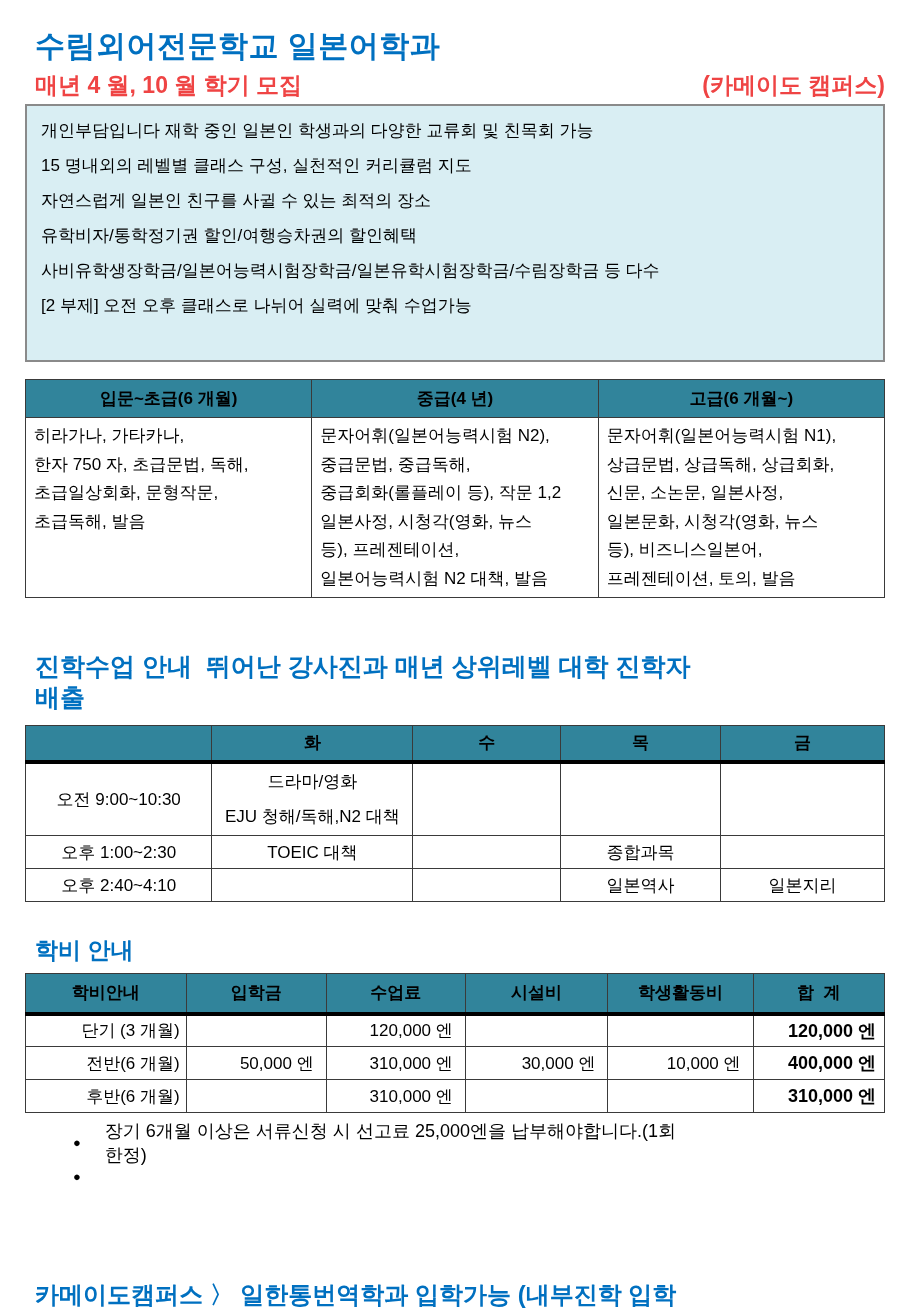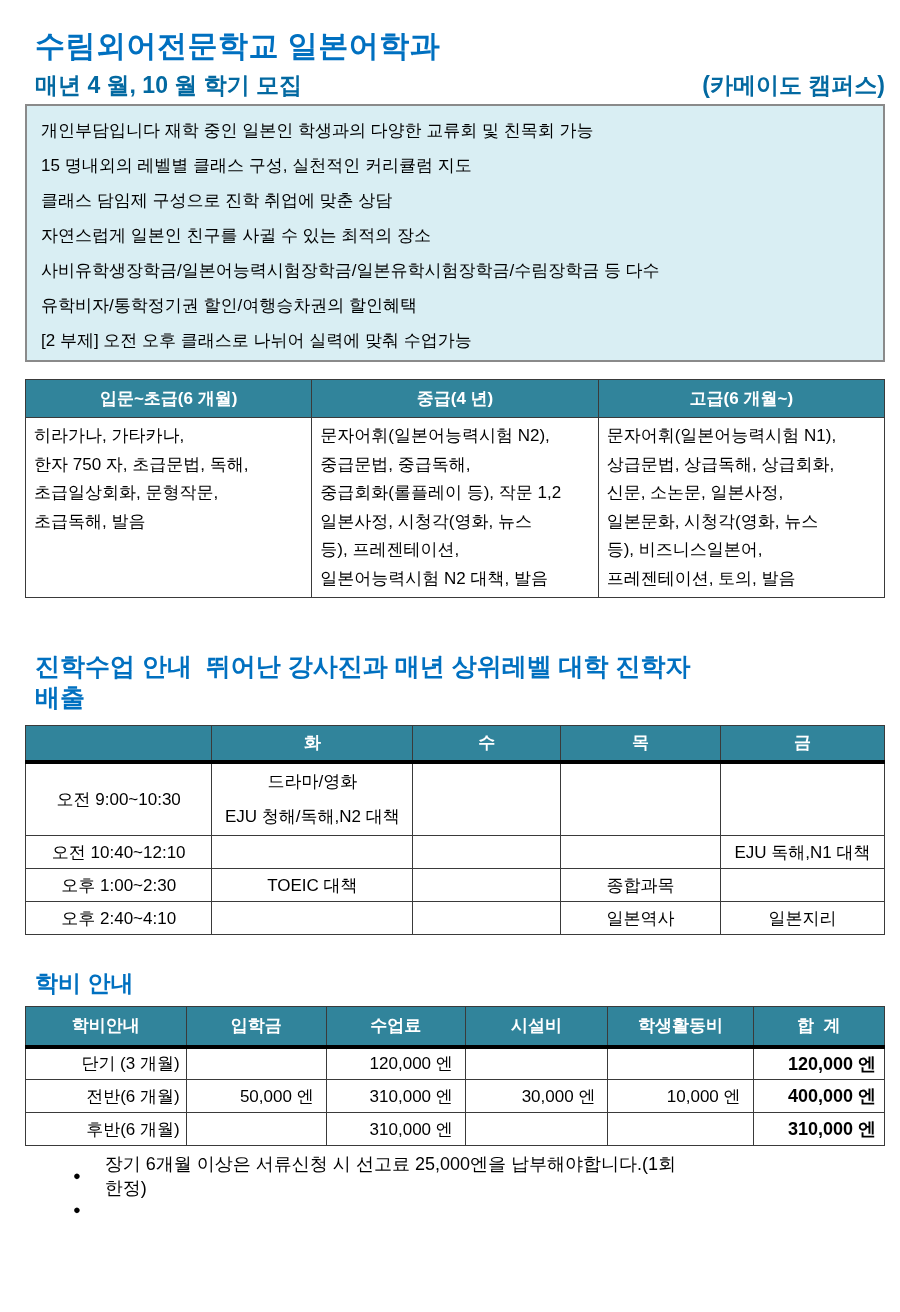--- a/index.html
+++ b/index.html
@@ -15,34 +15,34 @@
   .page-title {
     margin-left:10px;
     font-size:30px; font-weight:bold; color:#0070C0;
     line-height:36px; letter-spacing:0.5px;
   }
   .subtitle-row {
     margin:6px 0 0 10px; width:850px;
     display:flex; justify-content:space-between; align-items:baseline;
   }
   .subtitle-left, .subtitle-right {
-    font-size:23px; font-weight:bold; color:#0369a1; line-height:30px;
+    font-size:23px; font-weight:bold; color:#ef4444; line-height:30px;
   }
 
   
   .info-box {
     margin-top:4px; width:860px; height:258px;
     background:#D9EEF3; border:2px solid #8A8A8A;
     padding:7px 14px 0 14px;
   }
   .info-line { font-size:17px; line-height:35px; white-space:nowrap; }
 
   
   table { border-collapse:collapse; table-layout:fixed; width:860px; }
-  th { background:#31849B; color:#ffffff; font-weight:bold; font-size:17px;
+  th { background:#31849B; color:#000000; font-weight:bold; font-size:17px;
        border:1px solid #3a3a3a; white-space:pre; }
   td { border:1px solid #3a3a3a; font-size:17px; }
 
   
   .level-table { margin-top:17px; }
   .level-table th { height:38px; }
   .level-table td {
     height:171px; vertical-align:top; padding:4px 8px;
     line-height:28.5px; white-space:pre-line;
   }
@@ -96,24 +96,23 @@
   <div class="page-title">수림외어전문학교 일본어학과</div>
 
   <div class="subtitle-row">
     <div class="subtitle-left">매년 4 월, 10 월 학기 모집</div>
     <div class="subtitle-right">(카메이도 캠퍼스)</div>
   </div>
 
   <div class="info-box">
     <div class="info-line">개인부담입니다 재학 중인 일본인 학생과의 다양한 교류회 및 친목회 가능</div>
     <div class="info-line">15 명내외의 레벨별 클래스 구성, 실천적인 커리큘럼 지도</div>
-    <div class="info-line">클래스 담임제 구성으로 진학 취업에 맞춘 상담</div>
     <div class="info-line">자연스럽게 일본인 친구를 사귈 수 있는 최적의 장소</div>
+    <div class="info-line">유학비자/통학정기권 할인/여행승차권의 할인혜택</div>
     <div class="info-line">사비유학생장학금/일본어능력시험장학금/일본유학시험장학금/수림장학금 등 다수</div>
-    <div class="info-line">유학비자/통학정기권 할인/여행승차권의 할인혜택</div>
     <div class="info-line">[2 부제] 오전 오후 클래스로 나뉘어 실력에 맞춰 수업가능</div>
   </div>
 
   <table class="level-table">
     <thead>
       <tr>
         <th>입문~초급(6 개월)</th>
         <th>중급(4 년)</th>
         <th>고급(6 개월~)</th>
       </tr>
@@ -162,27 +161,20 @@
     <tbody>
       <tr class="tall">
         <td>오전 9:00~10:30</td>
         <td>드라마/영화
 EJU 청해/독해,N2 대책</td>
         <td></td>
         <td></td>
         <td></td>
       </tr>
       <tr>
-        <td>오전 10:40~12:10</td>
-        <td></td>
-        <td></td>
-        <td></td>
-        <td>EJU 독해,N1 대책</td>
-      </tr>
-      <tr>
         <td>오후 1:00~2:30</td>
         <td>TOEIC 대책</td>
         <td></td>
         <td>종합과목</td>
         <td></td>
       </tr>
       <tr>
         <td>오후 2:40~4:10</td>
         <td></td>
         <td></td>

